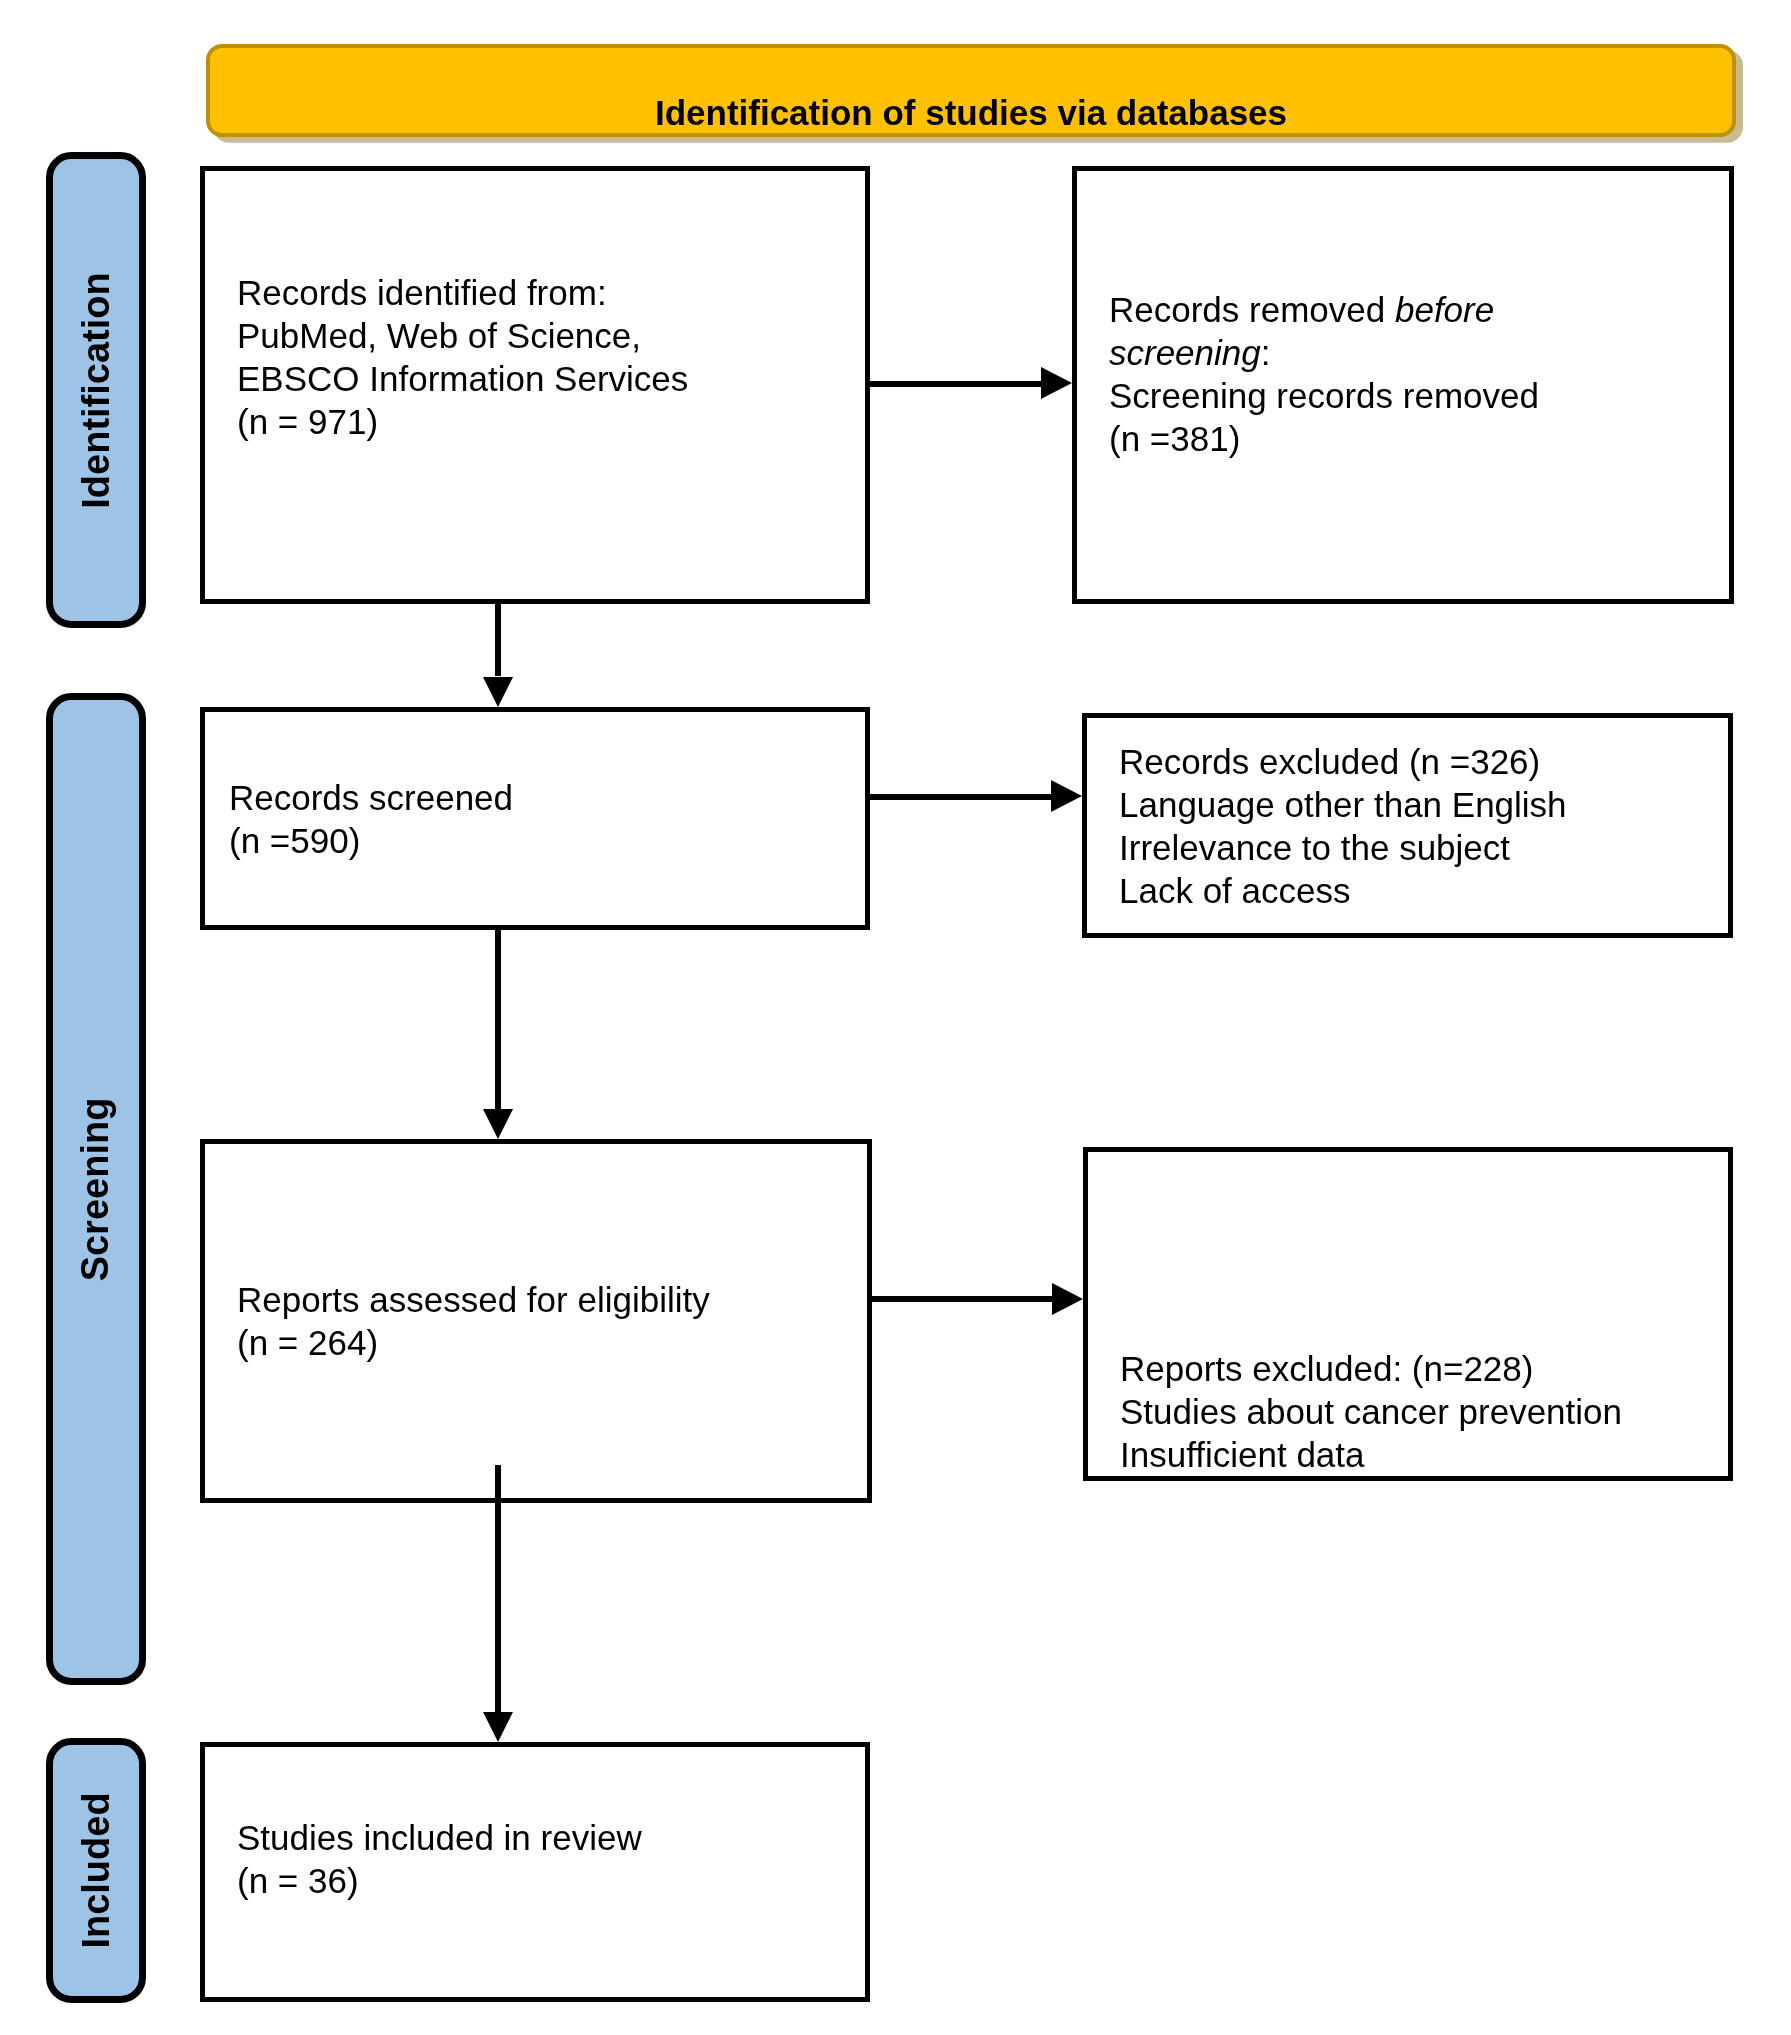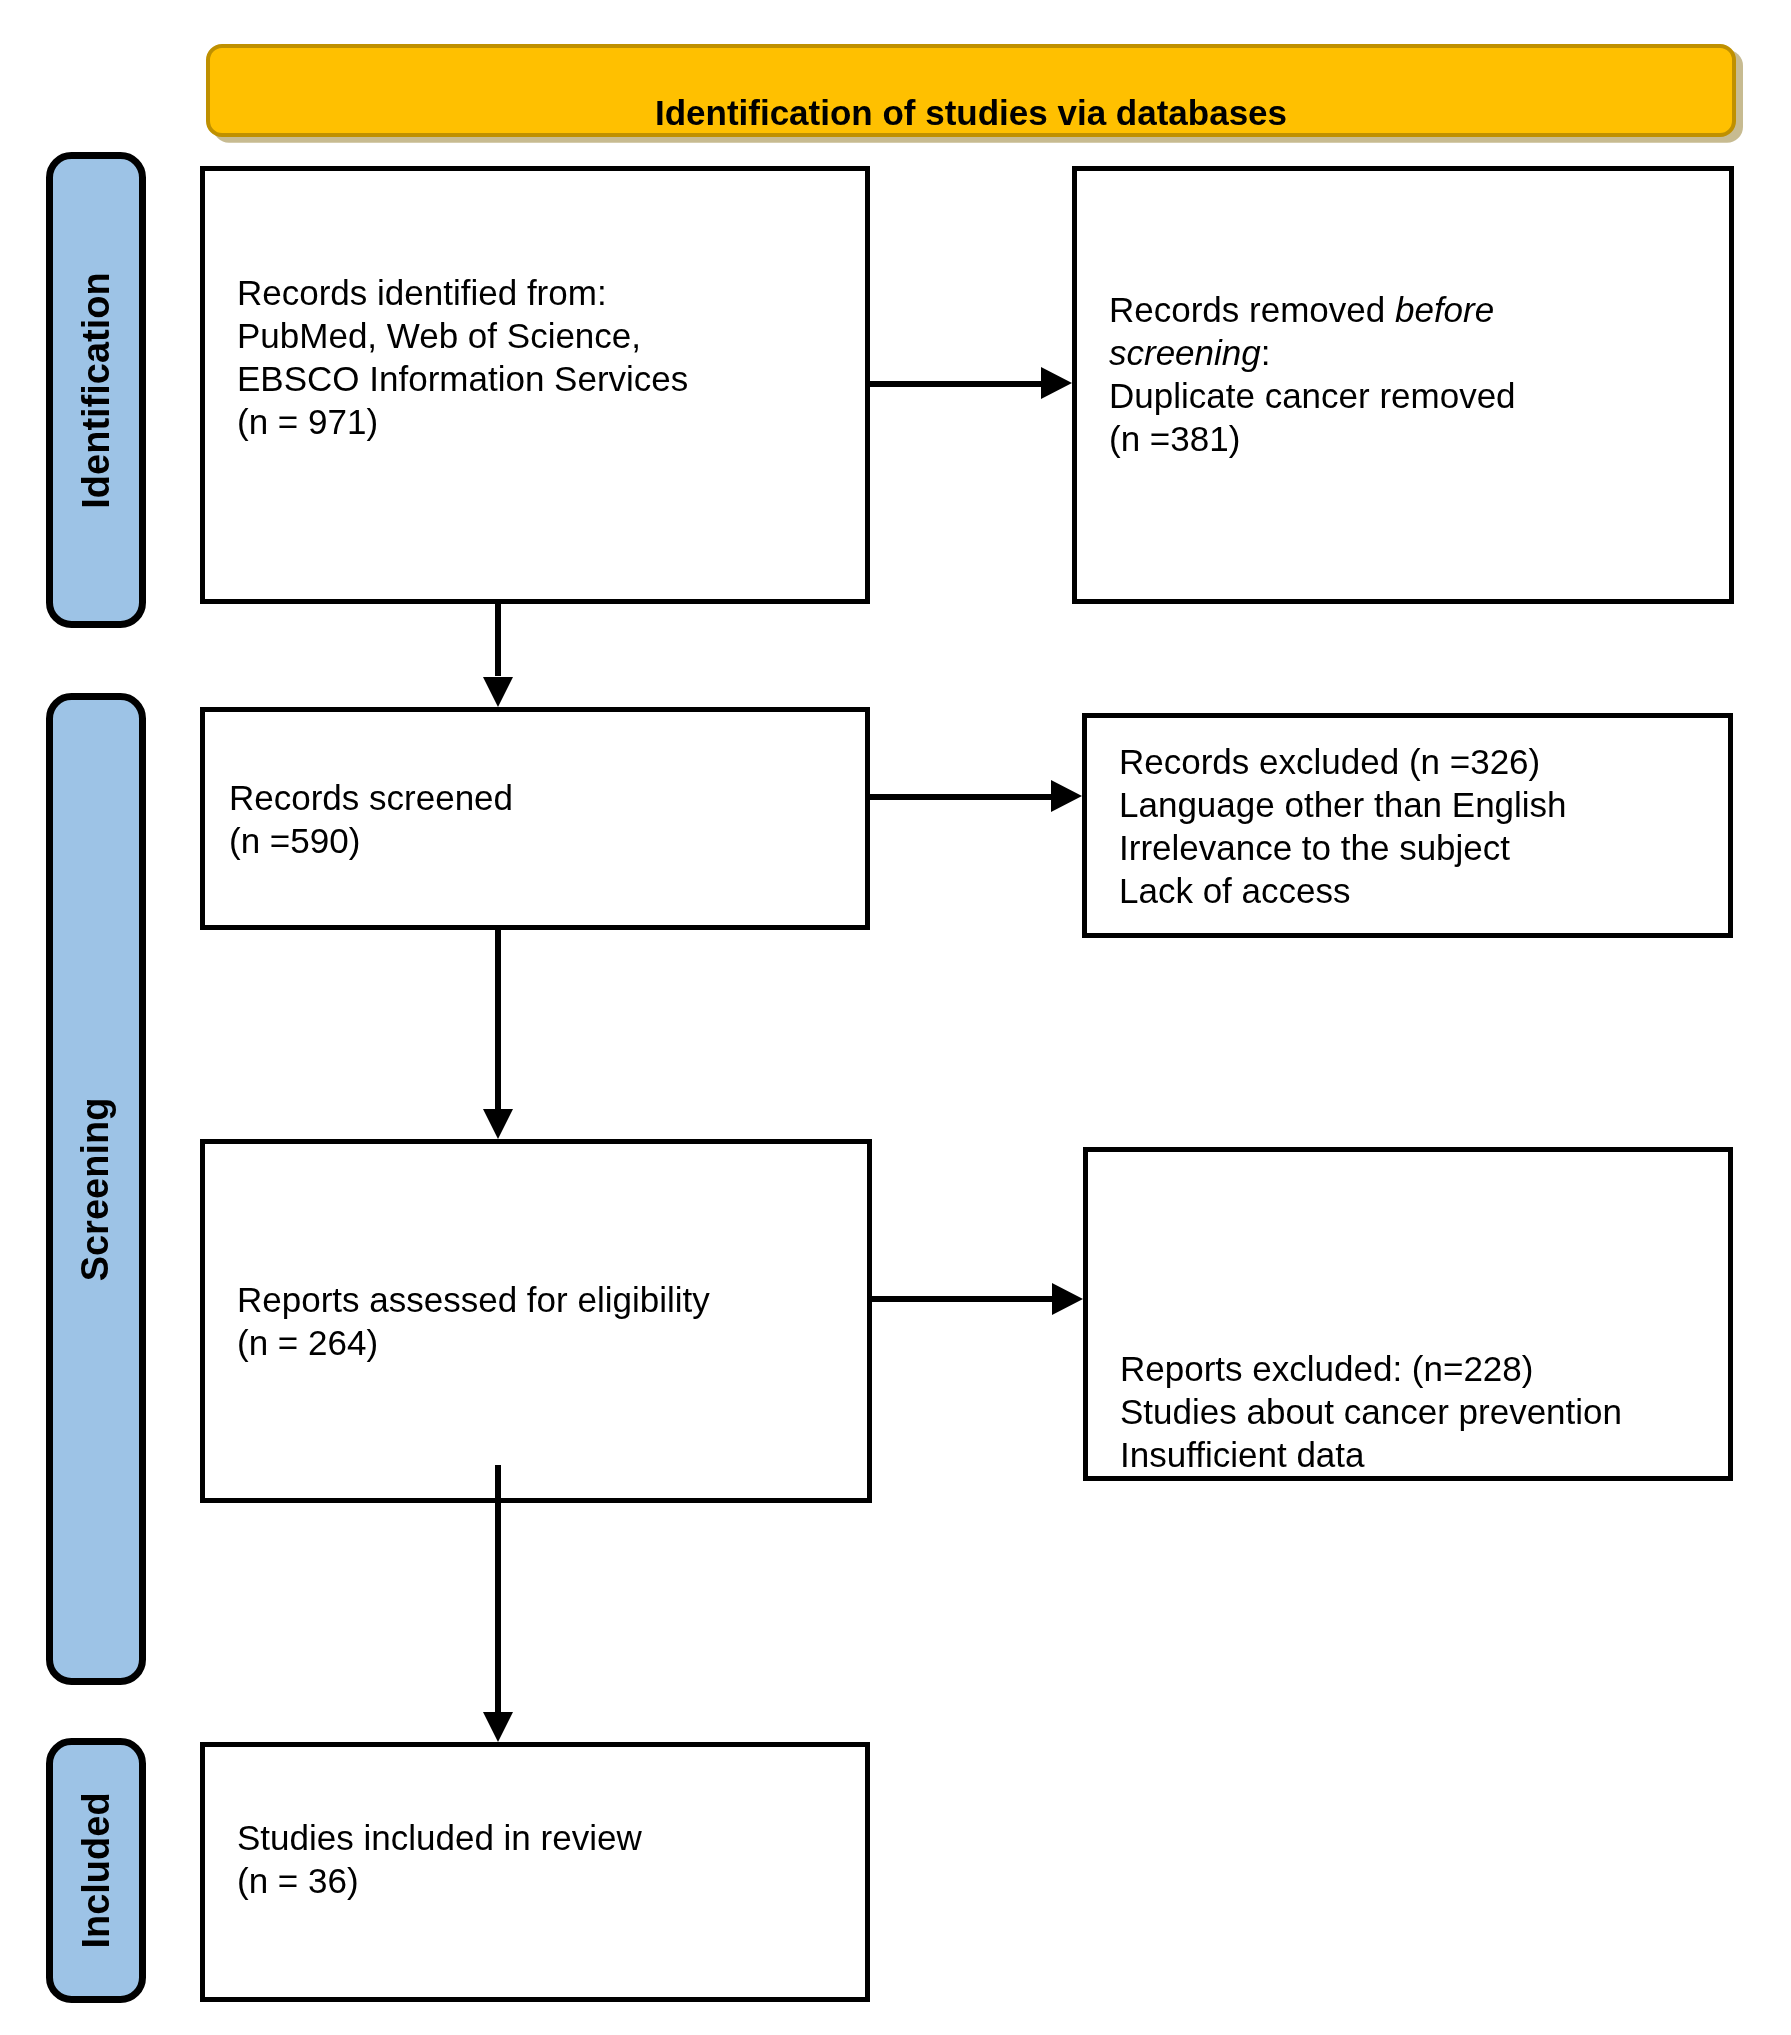--- a/index.html
+++ b/index.html
@@ -62,21 +62,21 @@
   <div class="fbox b1">
     <div class="line">Records identified from:</div>
     <div class="line">PubMed, Web of Science,</div>
     <div class="line">EBSCO Information Services</div>
     <div class="line">(n = 971)</div>
   </div>
 
   <div class="fbox r1">
     <div class="line"><span>Records removed </span><span class="it">before</span></div>
     <div class="line"><span class="it">screening</span><span>:</span></div>
-    <div class="line">Duplicate cancer removed</div>
+    <div class="line">Screening records removed</div>
     <div class="line">(n =381)</div>
   </div>
 
   <div class="fbox b2">
     <div class="line">Records screened</div>
     <div class="line">(n =590)</div>
   </div>
 
   <div class="fbox r2">
     <div class="line">Records excluded (n =326)</div>

